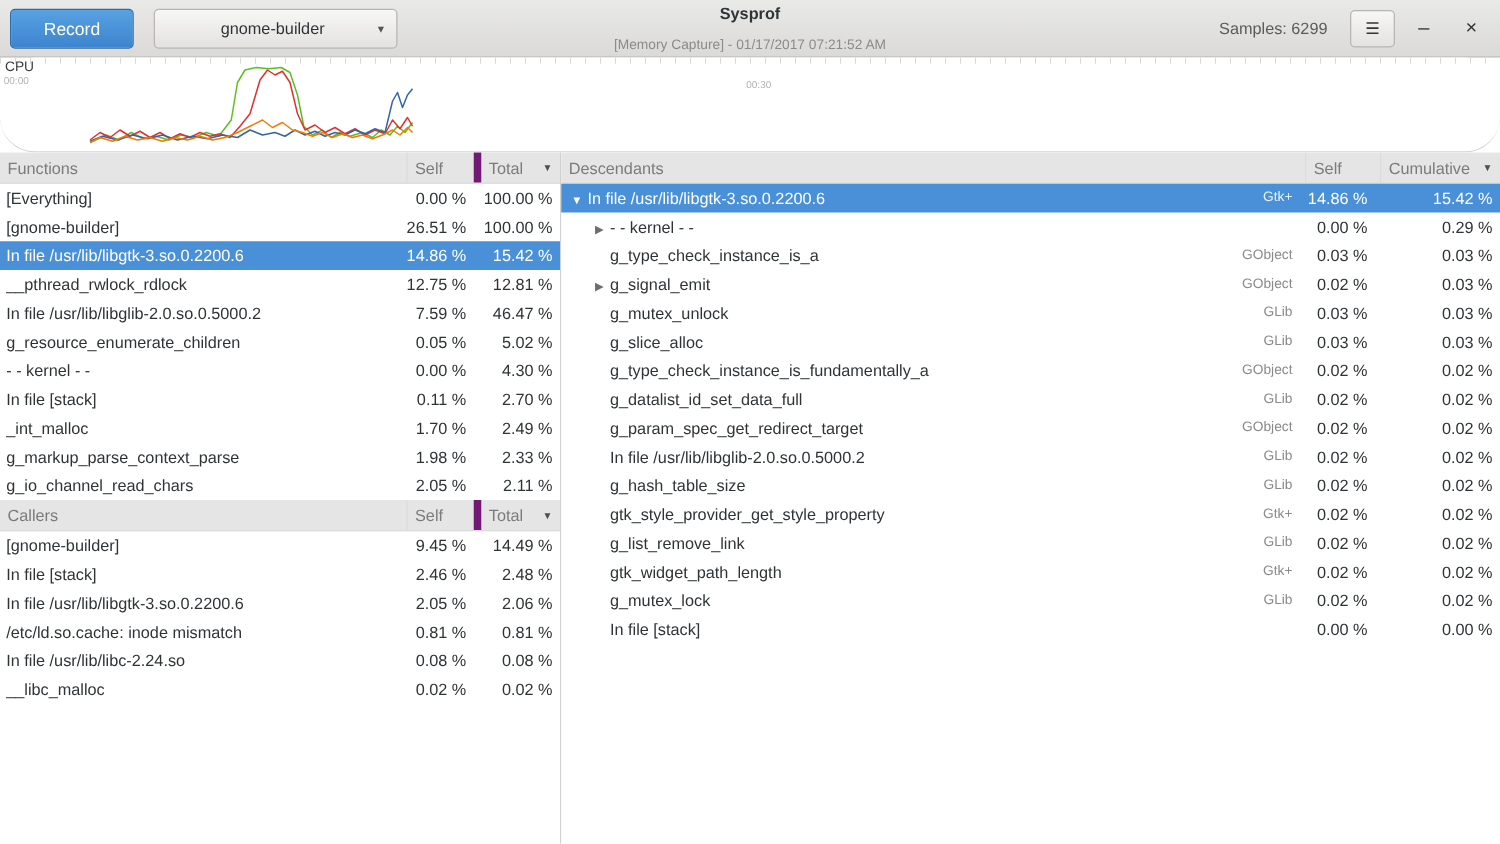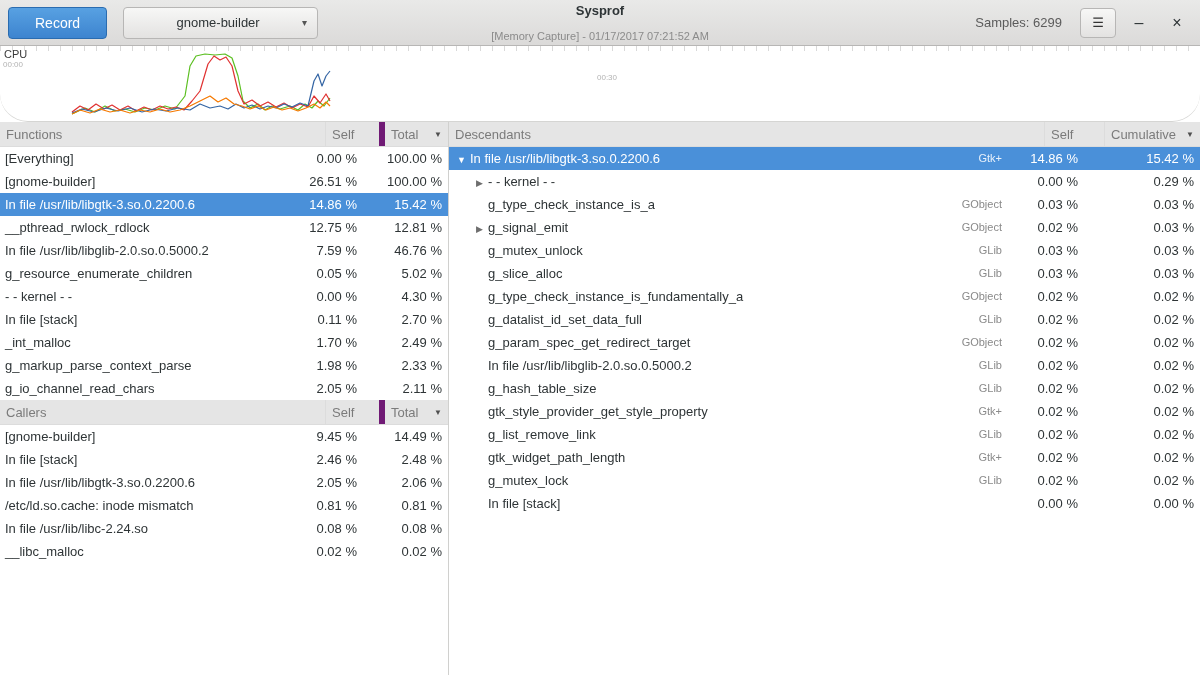--- a/index.html
+++ b/index.html
@@ -23,38 +23,38 @@
   .menu-btn { width:36px; height:30px; background:linear-gradient(#f7f7f6,#e3e2e1); border:1px solid #b7b6b5;
               border-radius:4px; font-size:13px; color:#333; cursor:pointer; }
   .win-btn { width:30px; height:28px; background:none; border:none; font-size:16px; color:#2e3436; cursor:pointer; margin-left:8px; }
 
   
   .cpu-area { position:relative; height:76px; border-bottom:1px solid #d5d5d3; background:#fff;border-radius:28px; }
   .cpu-ticks { position:absolute; top:0; left:0; right:0; height:5px;
                background:repeating-linear-gradient(to right,#d9d9d9 0 1px,transparent 1px 12px); }
   .cpu-label { position:absolute; top:2px; left:4px; font-size:11px; color:#3a3a3a; }
   .time-start { position:absolute; top:14px; left:3px; font-size:8px; color:#b3b3b3; }
-  .time-mid { position:absolute; top:27px; left:597px; font-size:8px; color:#b3b3b3; }
+  .time-mid { position:absolute; top:17px; left:597px; font-size:8px; color:#b3b3b3; }
   #cpu-svg { position:absolute; left:0; top:0; width:1200px; height:76px; }
 
   
   .main { display:flex; height:553px; }
   .left-panel { width:449px; border-right:1px solid #d0d0ce; display:flex; flex-direction:column; background:#fff; }
   .right-panel { flex:1; display:flex; flex-direction:column; background:#fff; }
 
   .thead { display:flex; height:25px; background:#e5e5e5; border-bottom:1px solid #dcdcdc; color:#7b7b7b; flex:none; }
   .hcell { height:100%; display:flex; align-items:center; padding:0 6px; }
   .hname { flex:1; }
   .hself { width:54px; border-left:1px solid #dcdcdc; }
   .htotal { width:69px; border-left:6px solid #701a75; justify-content:space-between; }
   .hselfR { width:60px; border-left:1px solid #dcdcdc; }
   .hcum { width:96px; border-left:1px solid #dcdcdc; justify-content:space-between; }
   .sort-arrow { font-size:8px; color:#4f4f4f; margin-left:4px; }
 
-  .trow { display:flex; height:23px; line-height:23px; cursor:default;gap:16px; }
+  .trow { display:flex; height:23px; line-height:23px; cursor:default; }
   .trow.selected { background:#4a90d9; color:#fff; }
   .cell { white-space:nowrap; overflow:hidden; }
   .cname { flex:1; padding-left:5px; }
   .cself { width:54px; text-align:right; padding-right:6px; }
   .ctotal { width:69px; text-align:right; padding-right:6px; }
   .clib { width:80px; text-align:right; padding-right:6px; color:#8a8a8a; font-size:11px; }
   .trow.selected .clib { color:#e8f1fb; }
   .cselfR { width:60px; text-align:right; padding-right:6px; }
   .ccum { width:100px; text-align:right; padding-right:6px; }
   .expander { display:inline-block; width:17px; font-size:9px; color:#6e6e6e; text-align:center; }
@@ -132,21 +132,21 @@
           <div class="cell ctotal">15.42 %</div>
         </div>
         <div class="trow">
           <div class="cell cname">__pthread_rwlock_rdlock</div>
           <div class="cell cself">12.75 %</div>
           <div class="cell ctotal">12.81 %</div>
         </div>
         <div class="trow">
           <div class="cell cname">In file /usr/lib/libglib-2.0.so.0.5000.2</div>
           <div class="cell cself">7.59 %</div>
-          <div class="cell ctotal">46.76 %</div>
+          <div class="cell ctotal">46.47 %</div>
         </div>
         <div class="trow">
           <div class="cell cname">g_resource_enumerate_children</div>
           <div class="cell cself">0.05 %</div>
           <div class="cell ctotal">5.02 %</div>
         </div>
         <div class="trow">
           <div class="cell cname">- - kernel - -</div>
           <div class="cell cself">0.00 %</div>
           <div class="cell ctotal">4.30 %</div>

